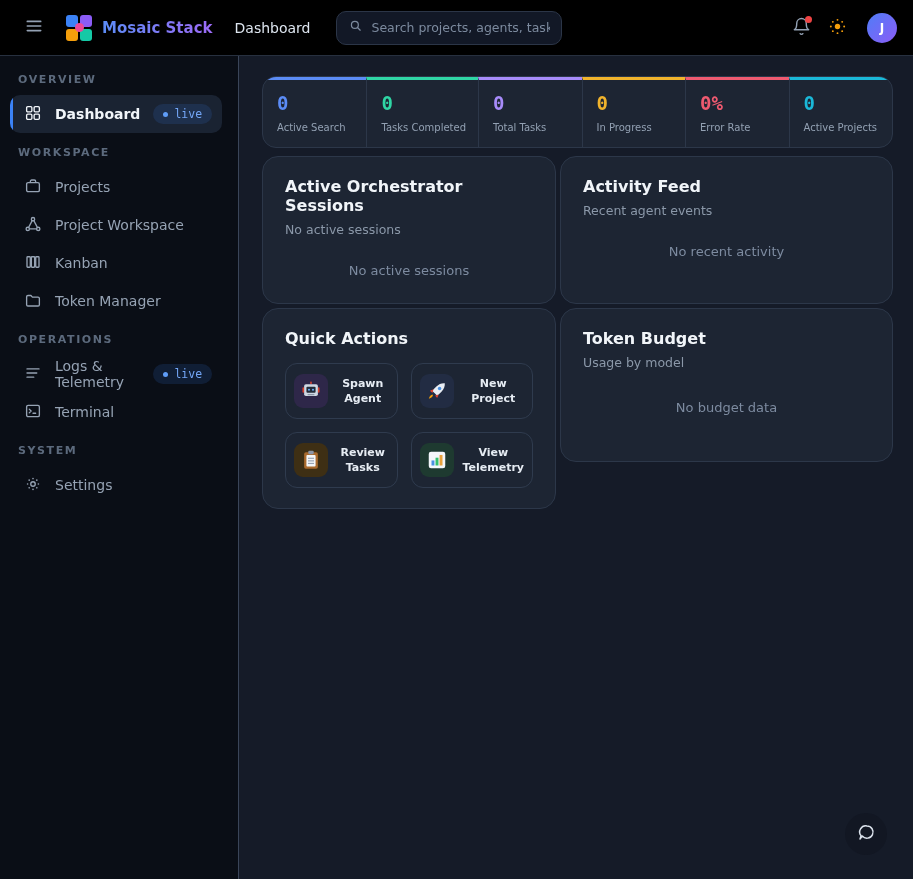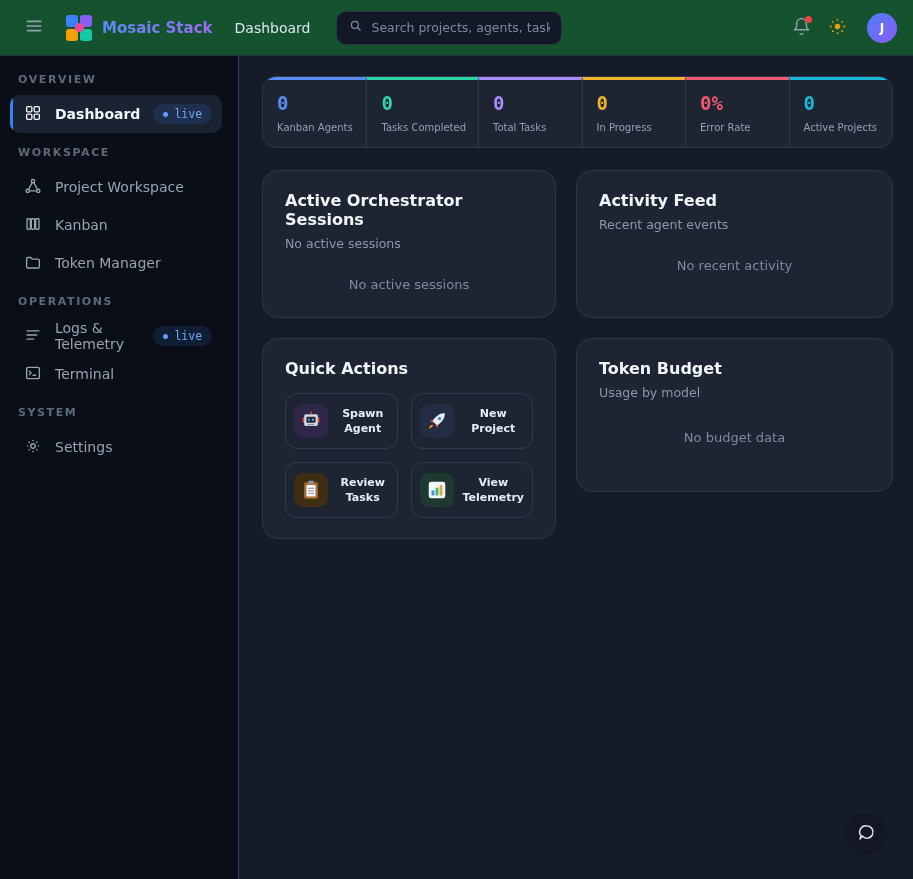--- a/index.html
+++ b/index.html
@@ -1,21 +1,21 @@
 <!DOCTYPE html>
 <html><head>
 <meta charset="utf-8">
 <style>
   * { margin:0; padding:0; box-sizing:border-box; }
   html,body { width:913px; height:879px; overflow:hidden; background:#151b28; }
   .app { width:913px; height:879px; display:flex; flex-direction:column;
          font-family:"DejaVu Sans", sans-serif; color:#e6ecf3; }
 
   
-  .topbar { height:56px; flex-shrink:0; background:#14532d; border-bottom:1px solid #27303f;
+  .topbar { height:56px; flex-shrink:0; background:#000000; border-bottom:1px solid #27303f;
             display:flex; align-items:center; padding:0 16px; }
   .icon-btn { width:36px; height:36px; display:flex; align-items:center; justify-content:center;
               background:none; border:none; color:#93a1b4; cursor:pointer; position:relative; border-radius:8px; }
   .logo-wrap { display:flex; align-items:center; margin-left:14px; }
   .logo-mark { width:26px; height:26px; position:relative; display:grid;
                grid-template-columns:12px 12px; grid-template-rows:12px 12px; gap:2px; }
   .logo-sq { border-radius:3px; }
   .sq-tl { background:#3b82f6; } .sq-tr { background:#8b5cf6; }
   .sq-bl { background:#f59e0b; } .sq-br { background:#15c9a6; }
   .logo-dot { position:absolute; left:8.5px; top:8.5px; width:9px; height:9px;
@@ -78,21 +78,21 @@
 
   .stats { display:grid; grid-template-columns:repeat(6,1fr); background:#1d2533;
            border:1px solid #2c3749; border-radius:14px; overflow:hidden; }
   .stat { border-top:3px solid var(--c,#3b82f6); border-left:1px solid #2c3749;
           padding:12px 12px 14px 14px; }
   .stat:first-child { border-left:none; }
   .stat-value { font-family:"DejaVu Sans Mono", monospace; font-weight:700; font-size:19px;
                 color:var(--c,#3b82f6); }
   .stat-label { margin-top:8px; font-size:10px; color:#93a1b3; white-space:nowrap; }
 
-  .cards { margin-top:22px; display:grid; grid-template-columns:294px 1fr; gap:20px;
+  .cards { margin-top:8px; display:grid; grid-template-columns:294px 1fr; gap:4px;
            align-items:start; }
   .card { background:#1d2533; border:1px solid #2c3749; border-radius:16px; padding:20px 22px; }
   .card-title { font-size:16px; font-weight:700; color:#f1f5f9; }
   .card-sub { margin-top:7px; font-size:12.5px; color:#8b98a9; }
   .card-empty { text-align:center; color:#7d8ba0; font-size:13px; }
   .card.h148 { height:148px; } .card.h148 .card-empty { padding-top:26px; }
   .card.h154 { height:154px; } .card.h154 .card-empty { padding-top:30px; }
 
   .qa-grid { margin-top:15px; display:grid; grid-template-columns:1fr 1fr; gap:13px; }
   .qa-btn { display:flex; align-items:center; justify-content:center; gap:8px; height:56px;
@@ -185,20 +185,29 @@
                 <rect x="13.5" y="13.5" width="7" height="7" rx="1.5"></rect>
               </svg>
           </span>
           <span>Dashboard</span>
           <span class="badge">live</span>
         </div>
 
         <div class="section-label">WORKSPACE</div>
         <div class="nav-item">
           <span>
+            <svg width="18" height="18" viewBox="0 0 24 24" fill="none" stroke="currentColor" stroke-width="1.8" stroke-linejoin="round">
+                <rect x="3.5" y="7.5" width="17" height="12" rx="2"></rect>
+                <path d="M8.5 7.5V5.8A1.8 1.8 0 0 1 10.3 4h3.4a1.8 1.8 0 0 1 1.8 1.8v1.7"></path>
+              </svg>
+          </span>
+          <span>Projects</span>
+        </div>
+        <div class="nav-item">
+          <span>
             <svg width="18" height="18" viewBox="0 0 24 24" fill="none" stroke="currentColor" stroke-width="1.8">
                 <circle cx="12" cy="5.5" r="2.2"></circle>
                 <circle cx="5" cy="18.5" r="2.2"></circle>
                 <circle cx="19" cy="18.5" r="2.2"></circle>
                 <line x1="10.9" y1="7.5" x2="6.1" y2="16.6"></line>
                 <line x1="13.1" y1="7.5" x2="17.9" y2="16.6"></line>
                 <line x1="7.3" y1="18.5" x2="16.7" y2="18.5"></line>
               </svg>
           </span>
           <span>Project Workspace</span>
@@ -284,21 +293,21 @@
         </div>
         <span class="status-dot"></span>
       </div>
     </aside>
 
     <main class="main">
 
       <div class="stats">
         <div class="stat" style="--c: #5b8cf6;">
           <div class="stat-value">0</div>
-          <div class="stat-label">Kanban Agents</div>
+          <div class="stat-label">Active Search</div>
         </div>
         <div class="stat" style="--c: #2fd6a5;">
           <div class="stat-value">0</div>
           <div class="stat-label">Tasks Completed</div>
         </div>
         <div class="stat" style="--c: #a78bfa;">
           <div class="stat-value">0</div>
           <div class="stat-label">Total Tasks</div>
         </div>
         <div class="stat" style="--c: #f0b32c;">

